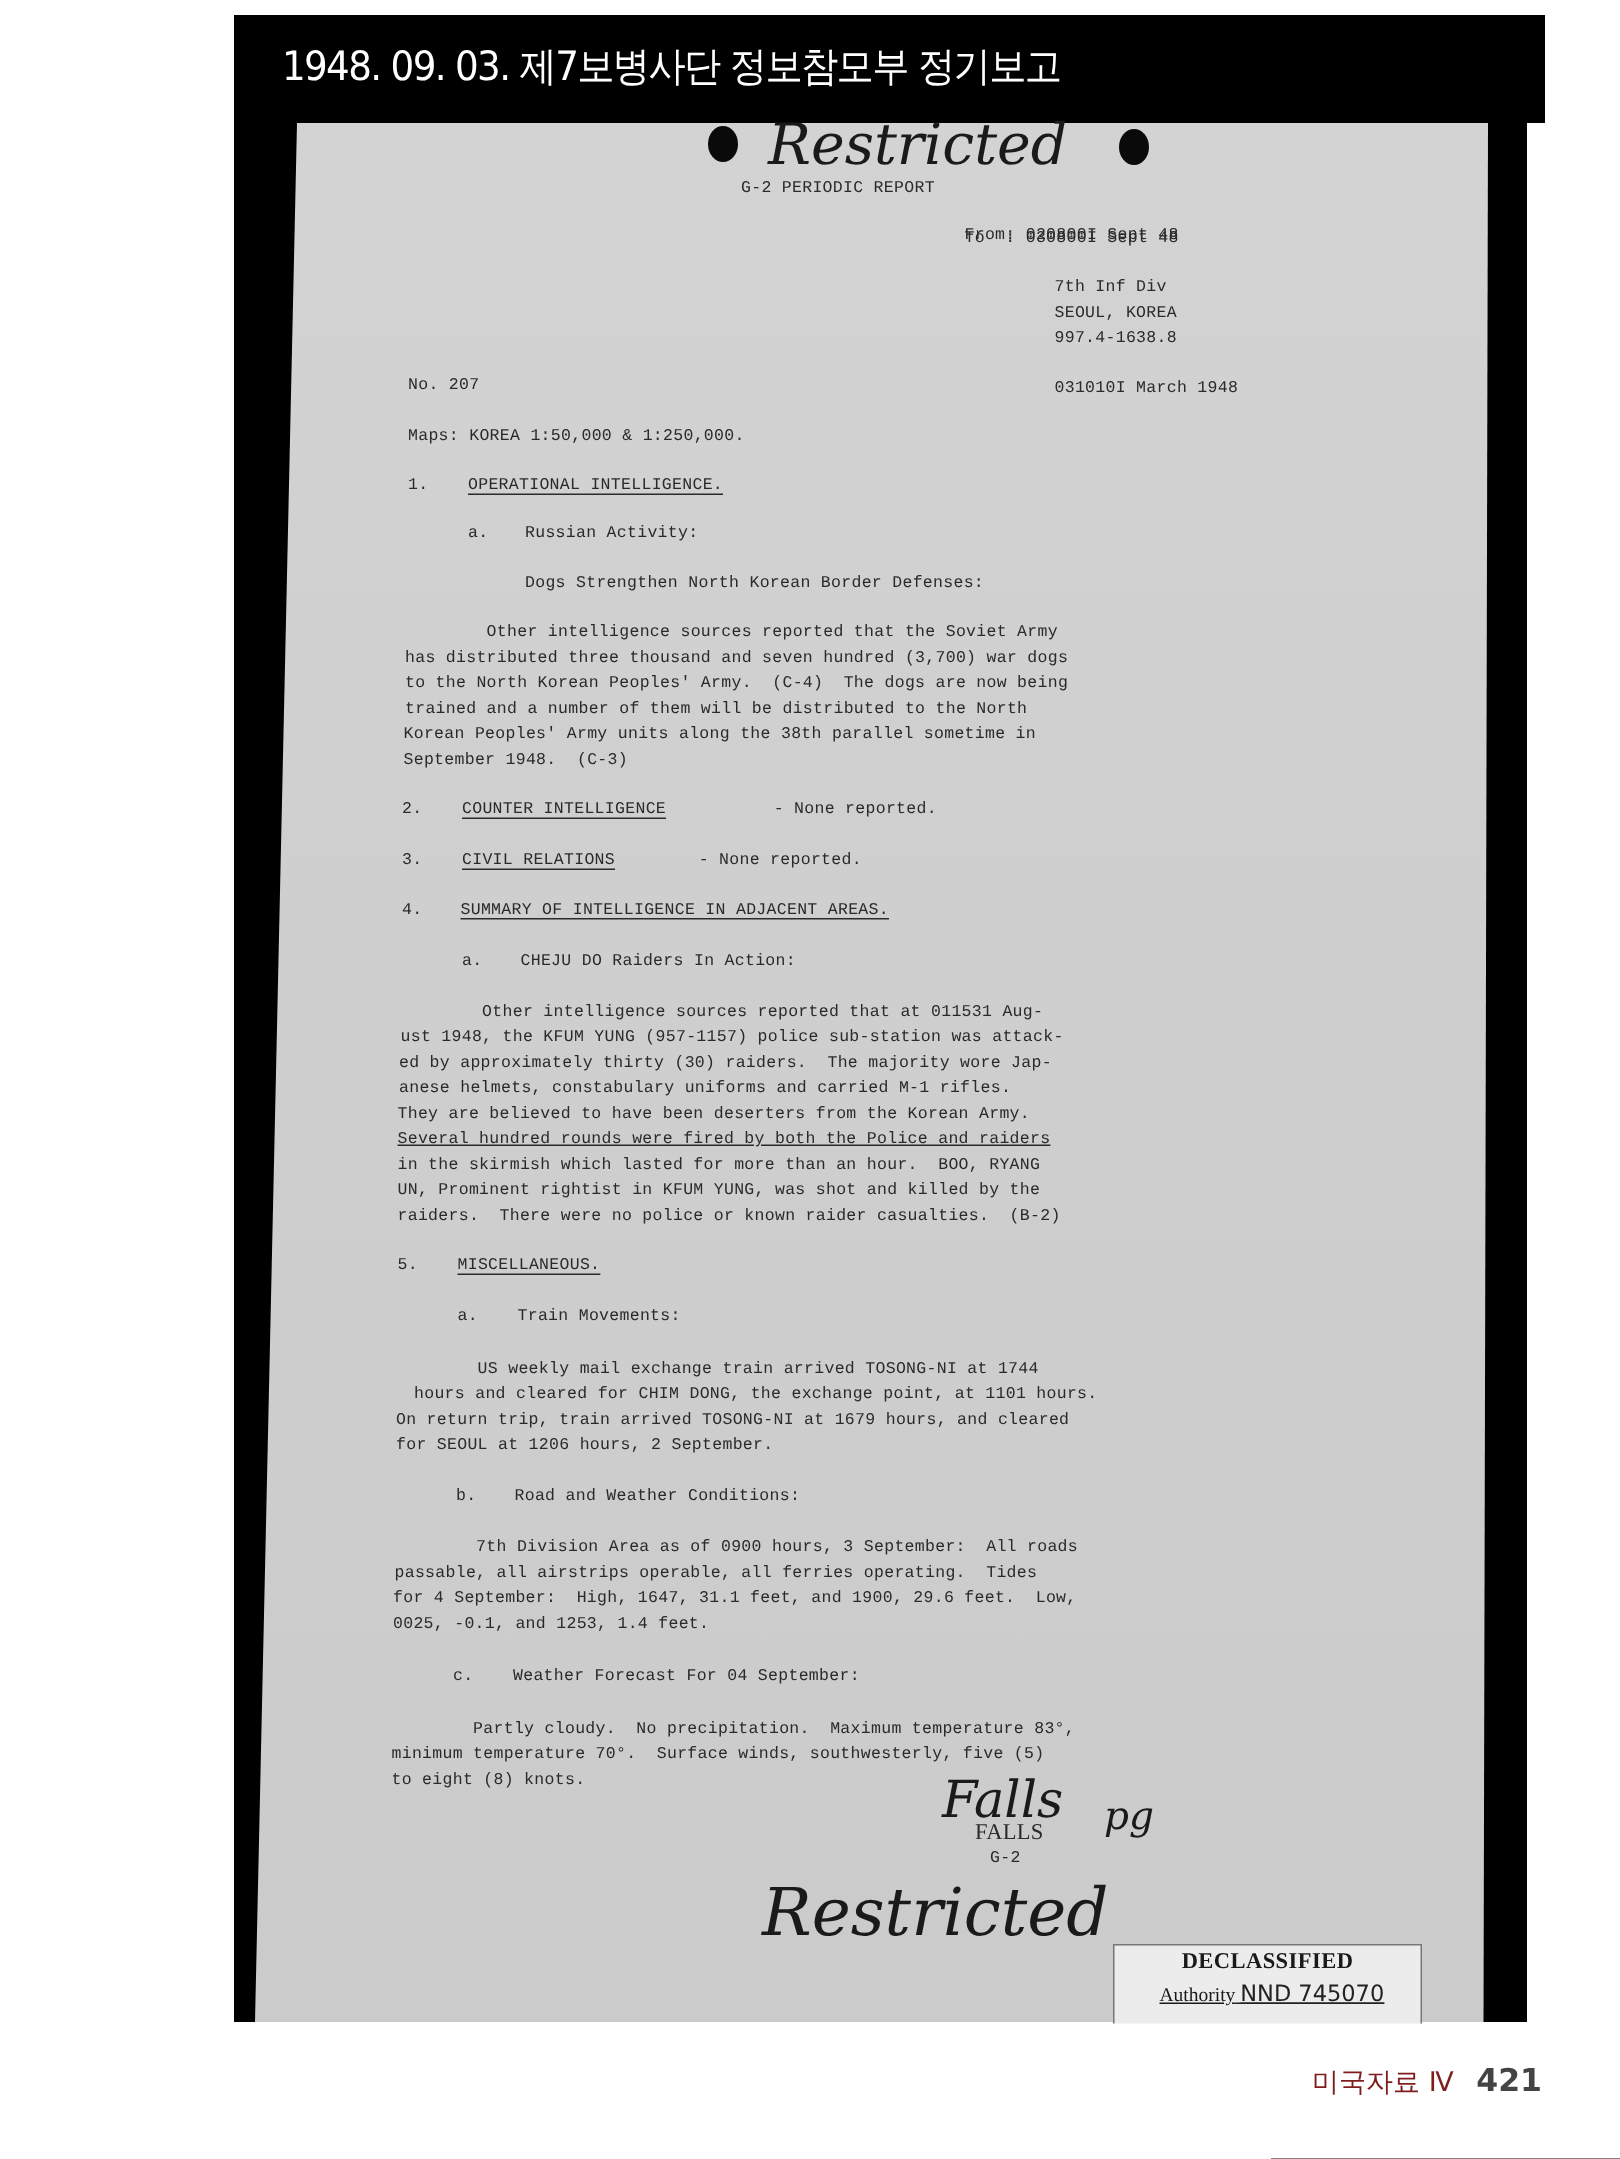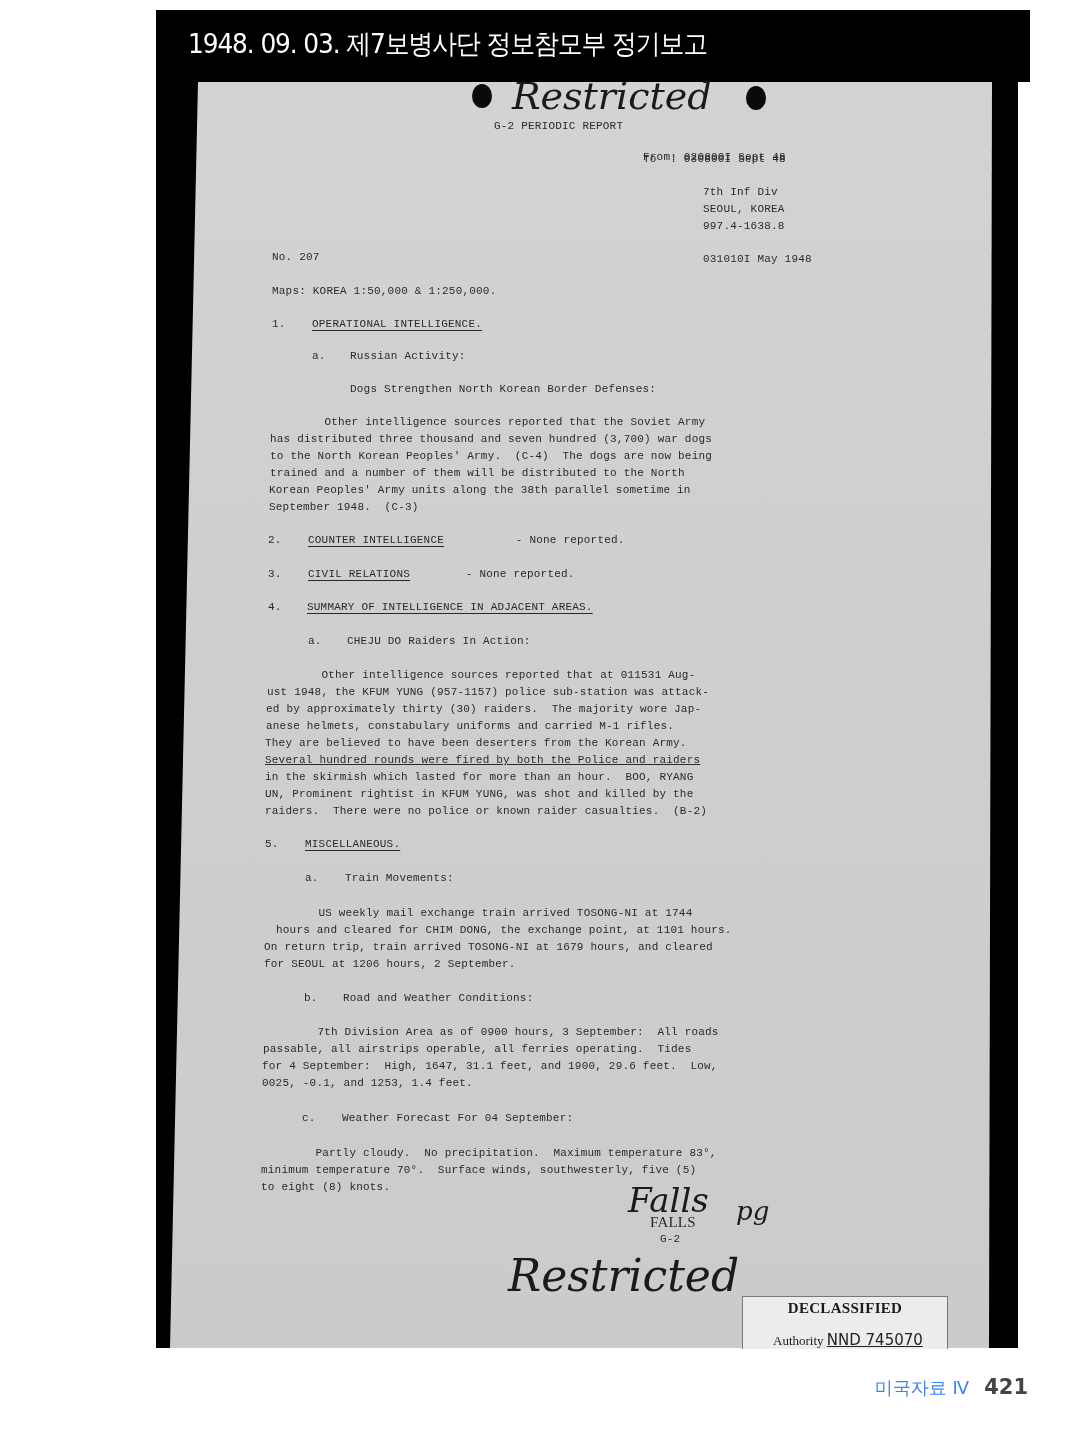--- a/index.html
+++ b/index.html
@@ -46,32 +46,32 @@
   .stamp {
     position: absolute; left: 742px; top: 1296px; width: 204px; height: 52px;
     background: #ececec; border: 1px solid #777; border-bottom: none;
   }
   .stamp-title {
     position: absolute; left: 0; right: 0; top: 3px; text-align: center;
     font-family: "Liberation Serif", serif; font-weight: bold; font-size: 15px; color: #1a1a1a;
     letter-spacing: 0.3px;
   }
   .stamp-auth {
-    position: absolute; left: 30px; top: 34px;
-    font-family: "Liberation Serif", serif; font-size: 13px; color: #1a1a1a;
+    position: absolute; left: 30px; top: 23px;
+    font-family: "Liberation Serif", serif; font-size: 13px; color: #1a1a1a; text-decoration: underline;
   }
   .stamp-num {
     font-family: "DejaVu Sans", sans-serif; font-size: 15px; text-decoration: underline;
     color: #222;
   }
   .footer {
     position: absolute; right: 52px; top: 1375px;
     font-family: "DejaVu Sans", sans-serif; color: #333;
   }
-  .footer-label { font-size: 18px; color: #3b82f6; }
+  .footer-label { font-size: 18px; color: #7f1d1d; }
   .footer-page { font-size: 21px; font-weight: bold; color: #444; margin-left: 10px; }
 </style>
 </head>
 <body>
 
 <div class="photo-frame">
   <div class="right-cut"></div>
 </div>
 
 <div class="title-bar">
@@ -85,21 +85,21 @@
 
 <div class="hand" style="left:512px; top:74px; font-size:38px;">Restricted</div>
 
 <div class="typed" style="left:494px; top:118px;">G-2 PERIODIC REPORT</div>
 <div class="typed" style="left:643px; top:149px;">From: 020800I Sept 48</div>
 <div class="typed" style="left:643px; top:151px;">To  : 030800I Sept 48</div>
 <div class="typed" style="left:703px; top:184px;">7th Inf Div</div>
 <div class="typed" style="left:703px; top:201px;">SEOUL, KOREA</div>
 <div class="typed" style="left:703px; top:218px;">997.4-1638.8</div>
 <div class="typed" style="left:272px; top:249px;">No. 207</div>
-<div class="typed" style="left:703px; top:251px;">031010I May 1948</div>
+<div class="typed" style="left:703px; top:251px;">031010I March 1948</div>
 <div class="typed" style="left:272px; top:283px;">Maps: KOREA 1:50,000 &amp; 1:250,000.</div>
 
 <div class="typed" style="left:272px; top:316px;">1.</div>
 <div class="typed u" style="left:312px; top:316px;">OPERATIONAL INTELLIGENCE.</div>
 <div class="typed" style="left:312px; top:348px;">a.</div>
 <div class="typed" style="left:350px; top:348px;">Russian Activity:</div>
 <div class="typed" style="left:350px; top:381px;">Dogs Strengthen North Korean Border Defenses:</div>
 <div>
   <div class="typed" style="left:270px; top:414px;">        Other intelligence sources reported that the Soviet Army</div>
   <div class="typed" style="left:270px; top:431px;text-align:center;">has distributed three thousand and seven hundred (3,700) war dogs</div>

